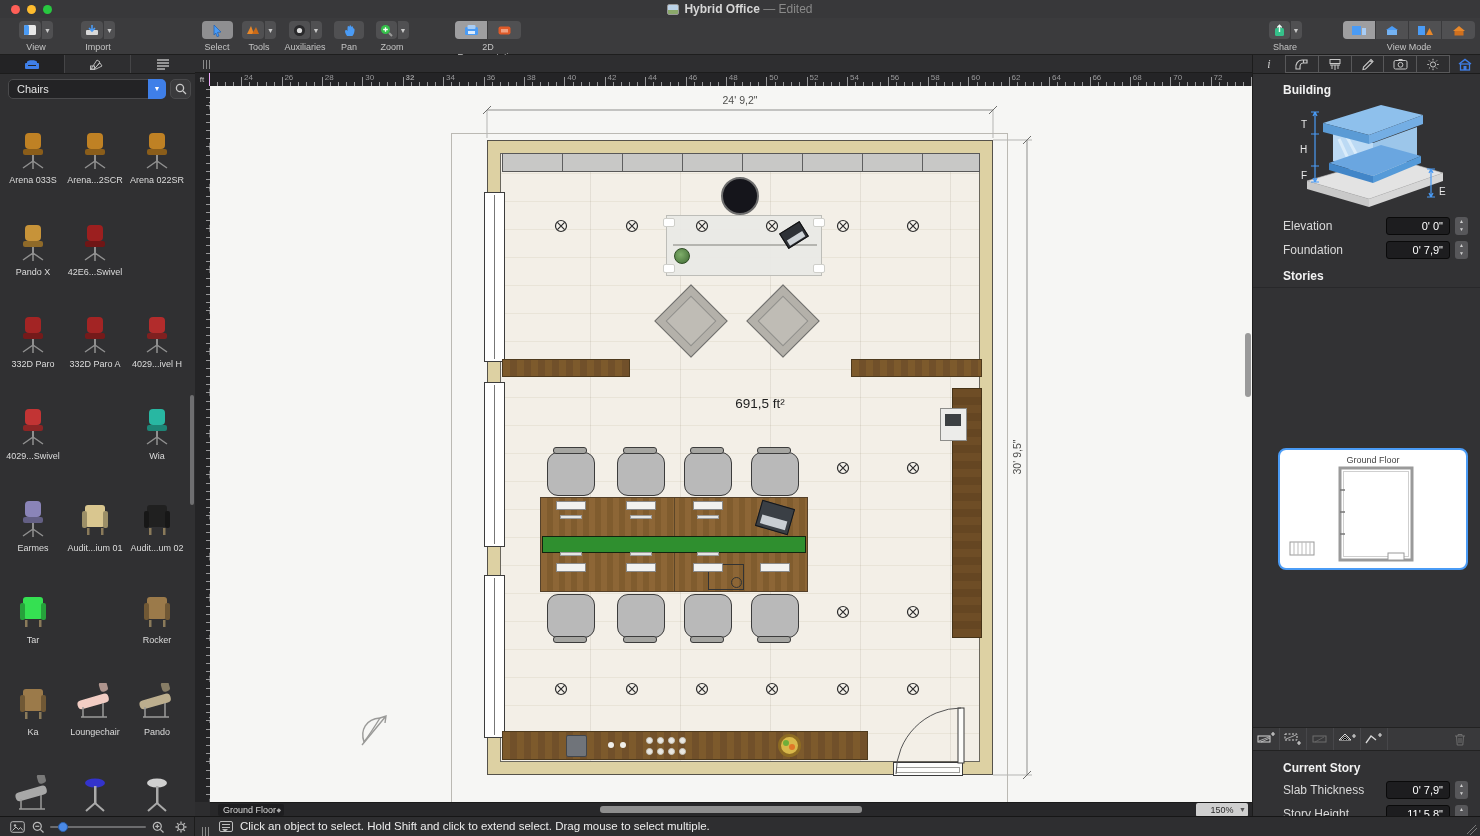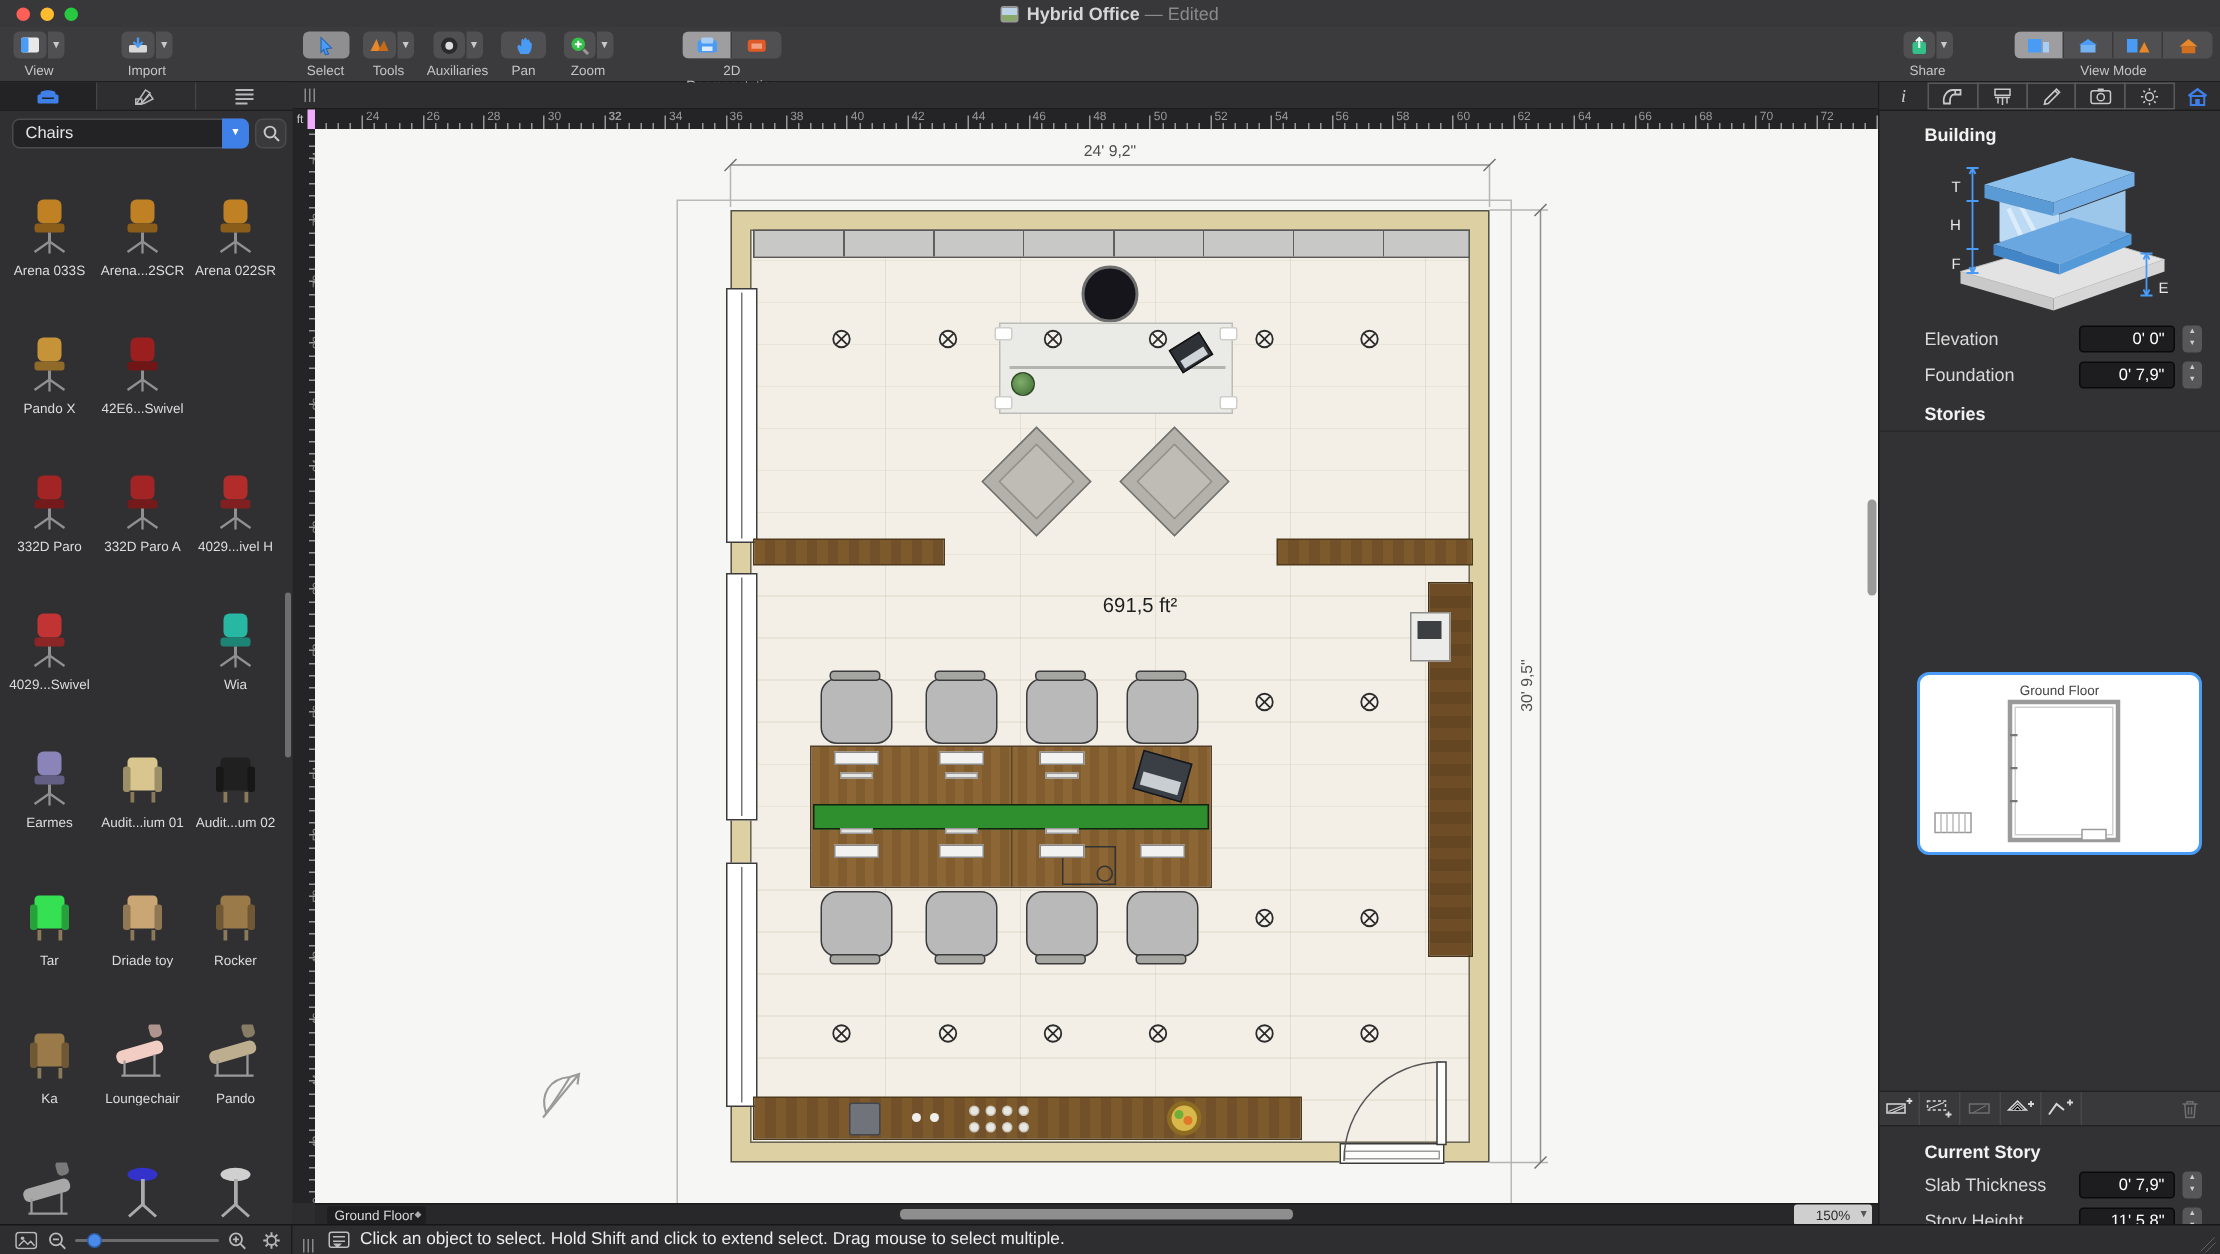--- a/index.html
+++ b/index.html
@@ -35,21 +35,21 @@
   #sb-grid { position:absolute; left:0; top:50px; width:190px; height:711px; overflow:hidden; }
   .lib-cell { position:absolute; width:62px; height:92px; text-align:center; }
   .lib-cell .thumb { height:62px; display:flex; align-items:flex-end; justify-content:center; }
   .lib-cell .lbl { font-size:9px; color:#dcdcdc; margin-top:4px; white-space:nowrap; overflow:hidden; }
   #sb-scrollthumb { position:absolute; left:190px; top:340px; width:4px; height:110px; background:#6e6e70; border-radius:2px; }
   
   #handle-row { position:absolute; left:195px; top:55px; width:1057px; height:18px; background:#2e2e30; border-bottom:1px solid #1c1c1c; }
   .grip { display:inline-block; width:1px; height:9px; background:#8a8a8a; margin-left:2px; vertical-align:middle; }
   #hruler { position:absolute; left:210px; top:73px; width:1042px; height:13px; background:#242426; overflow:hidden; }
   #vruler { position:absolute; left:195px; top:86px; width:15px; height:716px; background:#242426; overflow:hidden; }
-  #ruler-corner { position:absolute; left:195px; top:73px; width:15px; height:13px; background:#242426; color:#c8c8c8; font-size:8px; text-align:center; line-height:14px; border-right:5px solid #f0abfc; }
+  #ruler-corner { position:absolute; left:195px; top:73px; width:15px; height:13px; background:#242426; color:#c8c8c8; font-size:8px; text-align:center; line-height:14px; border-right:1px solid #f0abfc; }
   .htick { position:absolute; bottom:0; width:1px; background:#98989a; }
   .hnum { position:absolute; top:0px; font-size:8px; color:#98989a; }
   .vtick { position:absolute; right:0; height:1px; background:#98989a; }
   .vnum { position:absolute; right:3px; font-size:8px; color:#98989a; transform:rotate(-90deg); transform-origin:right top; }
   #viewport { position:absolute; left:210px; top:86px; width:1042px; height:716px; background:#f6f6f4; overflow:hidden; }
   #vscroll { position:absolute; left:1245px; top:333px; width:6px; height:64px; background:#9a9a9a; border-radius:3px; }
   
   #cv-bottom { position:absolute; left:210px; top:802px; width:1042px; height:14px; background:#28282a; border-top:1px solid #1a1a1a; }
   #floor-chip { position:absolute; left:8px; top:1px; width:66px; height:12px; background:#1e1e20; color:#d8d8d8; font-size:9px; line-height:12px; padding-left:5px; border-radius:2px; }
   #floor-chip .st { position:absolute; right:3px; top:0; font-size:6px; color:#aaa; line-height:12px; }
@@ -132,21 +132,21 @@
 <div id="titlebar">
   <div class="traffic" style="left:11px;background:#ff5f57"></div>
   <div class="traffic" style="left:27px;background:#febc2e"></div>
   <div class="traffic" style="left:43px;background:#28c840"></div>
   <div id="title-text">
     <span class="doc-icon"></span><b>Hybrid Office</b>&nbsp;<span class="edited"><span>—</span> <span>Edited</span></span>
   </div>
 </div>
 
 <div id="toolbar">
-  <div class="tb-group" style="left:6px;width:40px">
+  <div class="tb-group" style="left:16px;width:40px">
     <span class="tb-btn">
       <svg width="14" height="12">
           <rect x="1" y="1" width="12" height="10" rx="1.5" fill="#e8e8e8"></rect>
           <rect x="1" y="1" width="5" height="10" rx="1.5" fill="#4a9bf5"></rect>
         </svg>
     </span><span class="tb-chev">▼</span>
     <div class="tb-label">View</div>
   </div>
   <div class="tb-group" style="left:78px;width:40px">
     <span class="tb-btn">
@@ -444,32 +444,20 @@
         <div class="thumb">
           <svg width="36" height="40">
             <rect x="8" y="6" width="20" height="22" rx="3" fill="#35e052"></rect>
             <rect x="5" y="12" width="5" height="17" rx="2" fill="#26a13b"></rect>
             <rect x="26" y="12" width="5" height="17" rx="2" fill="#26a13b"></rect>
             <rect x="10" y="29" width="2.5" height="7" fill="#8a7a5a"></rect>
             <rect x="24" y="29" width="2.5" height="7" fill="#8a7a5a"></rect>
           </svg>
         </div>
         <div class="lbl">Tar</div>
-      </div>
-      <div class="lib-cell" style="left: 64px; top: 464px;">
-        <div class="thumb">
-          <svg width="36" height="40">
-            <rect x="8" y="6" width="20" height="22" rx="3" fill="#c9a674"></rect>
-            <rect x="5" y="12" width="5" height="17" rx="2" fill="#917854"></rect>
-            <rect x="26" y="12" width="5" height="17" rx="2" fill="#917854"></rect>
-            <rect x="10" y="29" width="2.5" height="7" fill="#8a7a5a"></rect>
-            <rect x="24" y="29" width="2.5" height="7" fill="#8a7a5a"></rect>
-          </svg>
-        </div>
-        <div class="lbl">Driade toy</div>
       </div>
       <div class="lib-cell" style="left: 126px; top: 464px;">
         <div class="thumb">
           <svg width="36" height="40">
             <rect x="8" y="6" width="20" height="22" rx="3" fill="#9b7a4a"></rect>
             <rect x="5" y="12" width="5" height="17" rx="2" fill="#705835"></rect>
             <rect x="26" y="12" width="5" height="17" rx="2" fill="#705835"></rect>
             <rect x="10" y="29" width="2.5" height="7" fill="#8a7a5a"></rect>
             <rect x="24" y="29" width="2.5" height="7" fill="#8a7a5a"></rect>
           </svg>

